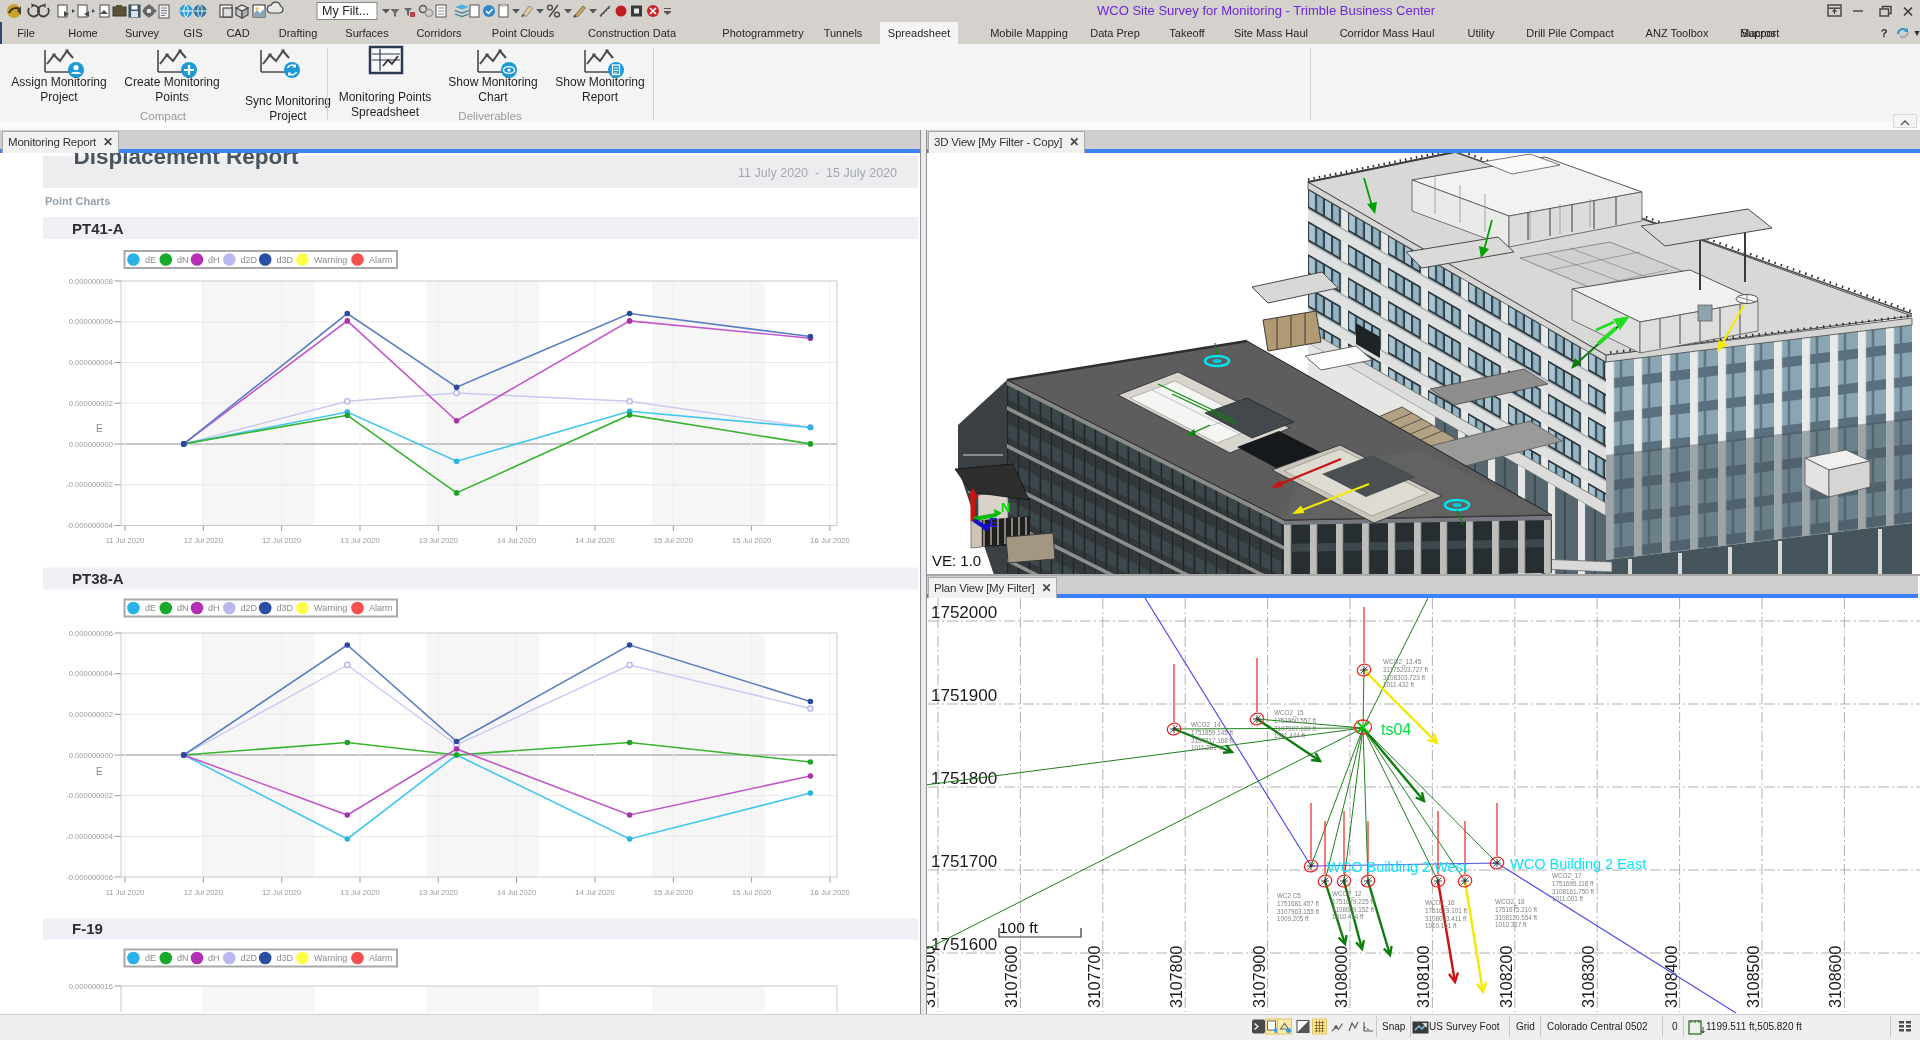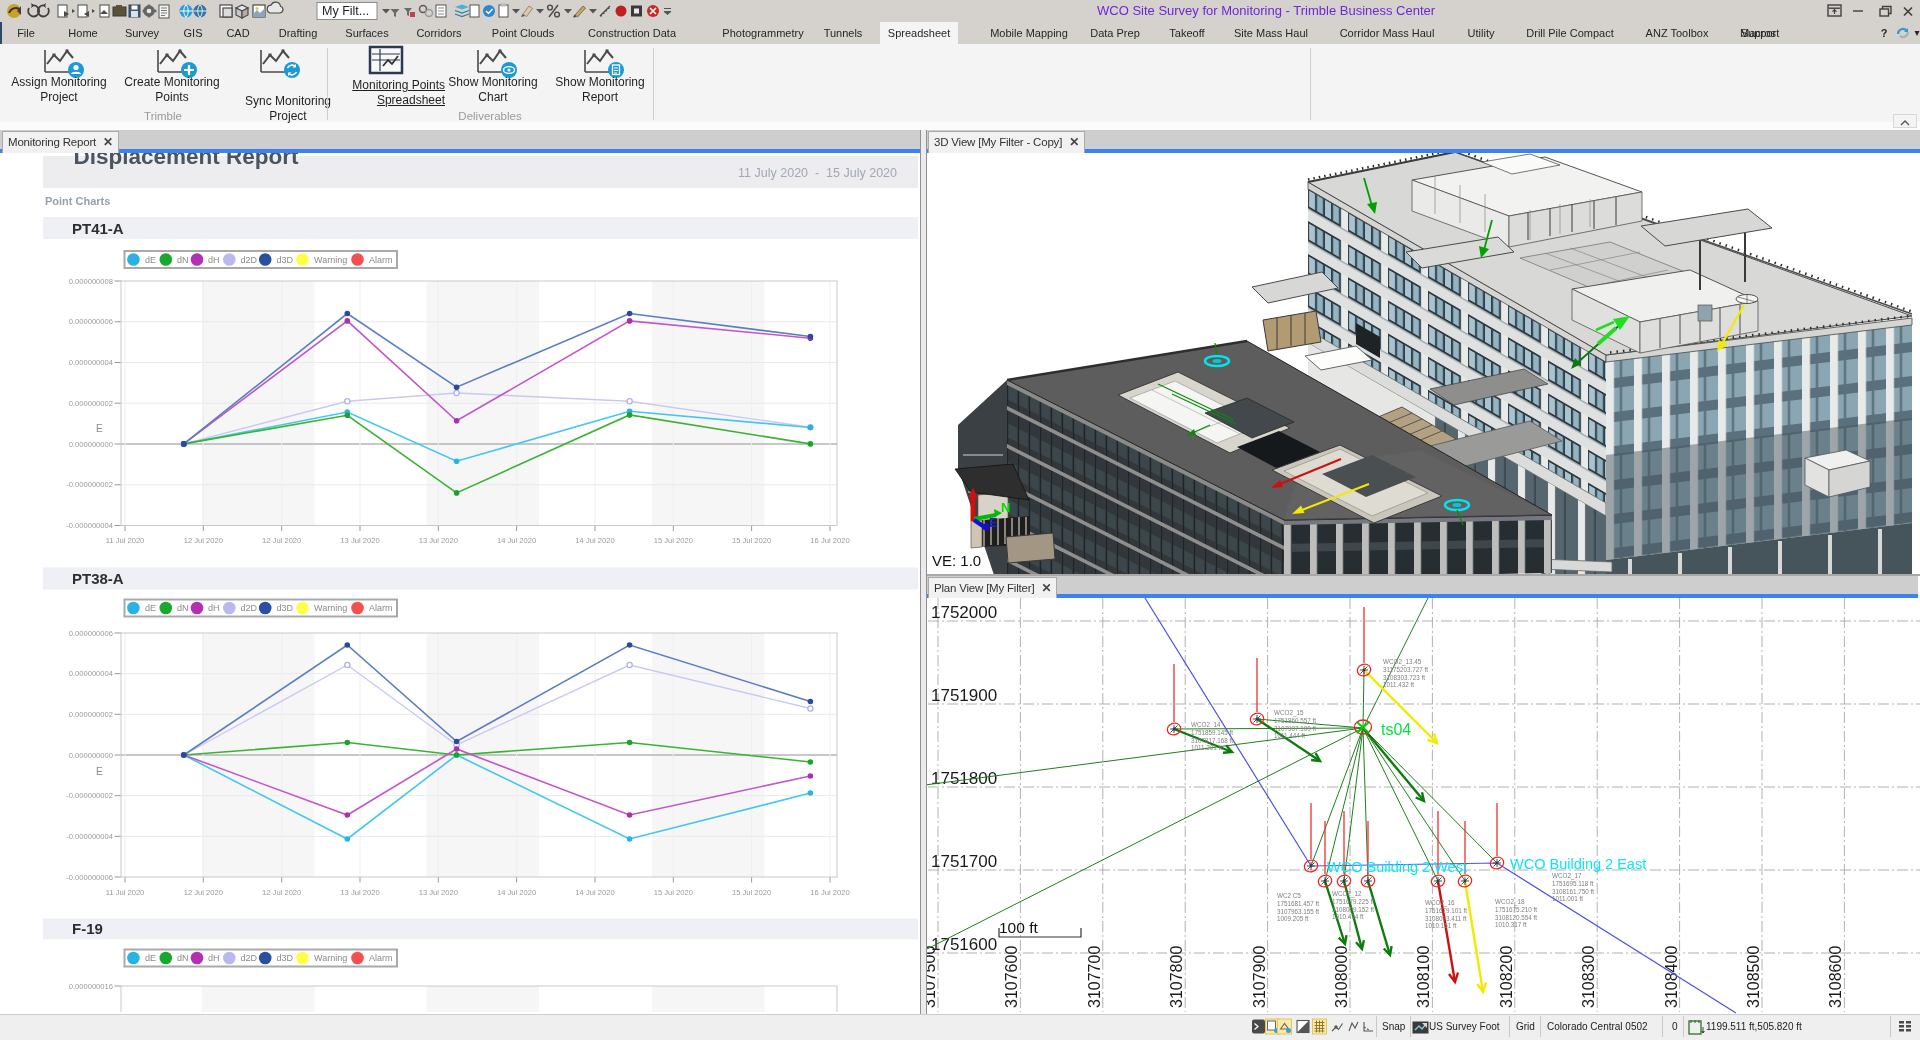--- a/index.html
+++ b/index.html
@@ -212,24 +212,24 @@
     <use href="#chartico" x="585" y="4"></use>
         <circle cx="616" cy="26" r="8" fill="#1d9ad6"></circle>
         <rect x="612.5" y="21" width="7" height="9.5" fill="none" stroke="#fff" stroke-width="1.3"></rect>
         <path d="M614 24h4M614 26.5h4M614 29h3" stroke="#fff" stroke-width="1"></path>
   </g>
 </svg>
 <div class="abs" id="riblabels" style="left:0;top:0;width:1920px;height:92px;pointer-events:none;">
   <div class="abs rlab" style="left:1px;top:75px;width:116px;text-align:center;">Assign Monitoring<br>Project</div>
   <div class="abs rlab" style="left:112px;top:75px;width:120px;text-align:center;">Create Monitoring<br>Points</div>
   <div class="abs rlab" style="left:230px;top:75px;width:116px;text-align:center;margin-top:19px;">Sync Monitoring<br>Project</div>
-  <div class="abs rlab" style="left:325px;top:78px;width:120px;text-align:right;text-decoration:underline;">Monitoring Points<br>Spreadsheet</div>
+  <div class="abs rlab" style="left:325px;top:90px;width:120px;text-align:center;">Monitoring Points<br>Spreadsheet</div>
   <div class="abs rlab" style="left:433px;top:75px;width:120px;text-align:center;">Show Monitoring<br>Chart</div>
   <div class="abs rlab" style="left:540px;top:75px;width:120px;text-align:center;">Show Monitoring<br>Report</div>
-  <div class="abs rgroup" style="left:163px;top:110px;">Trimble</div>
+  <div class="abs rgroup" style="left:163px;top:110px;">Compact</div>
   <div class="abs rgroup" style="left:490px;top:110px;">Deliverables</div>
   <div class="rsep" style="left:327px;top:48px;height:72px;"></div>
   <div class="rsep" style="left:653px;top:48px;height:72px;"></div>
   <div class="rsep" style="left:1310px;top:48px;height:72px;"></div>
 </div>
 <div class="abs" style="left:1893px;top:114px;width:24px;height:14px;background:#f5f4f5;border:1px solid #d8d8d8;"><svg width="22" height="12">
         <path d="M7 8l4-4 4 4" stroke="#555" stroke-width="1.3" fill="none"></path>
       </svg></div>
 </div>
 

